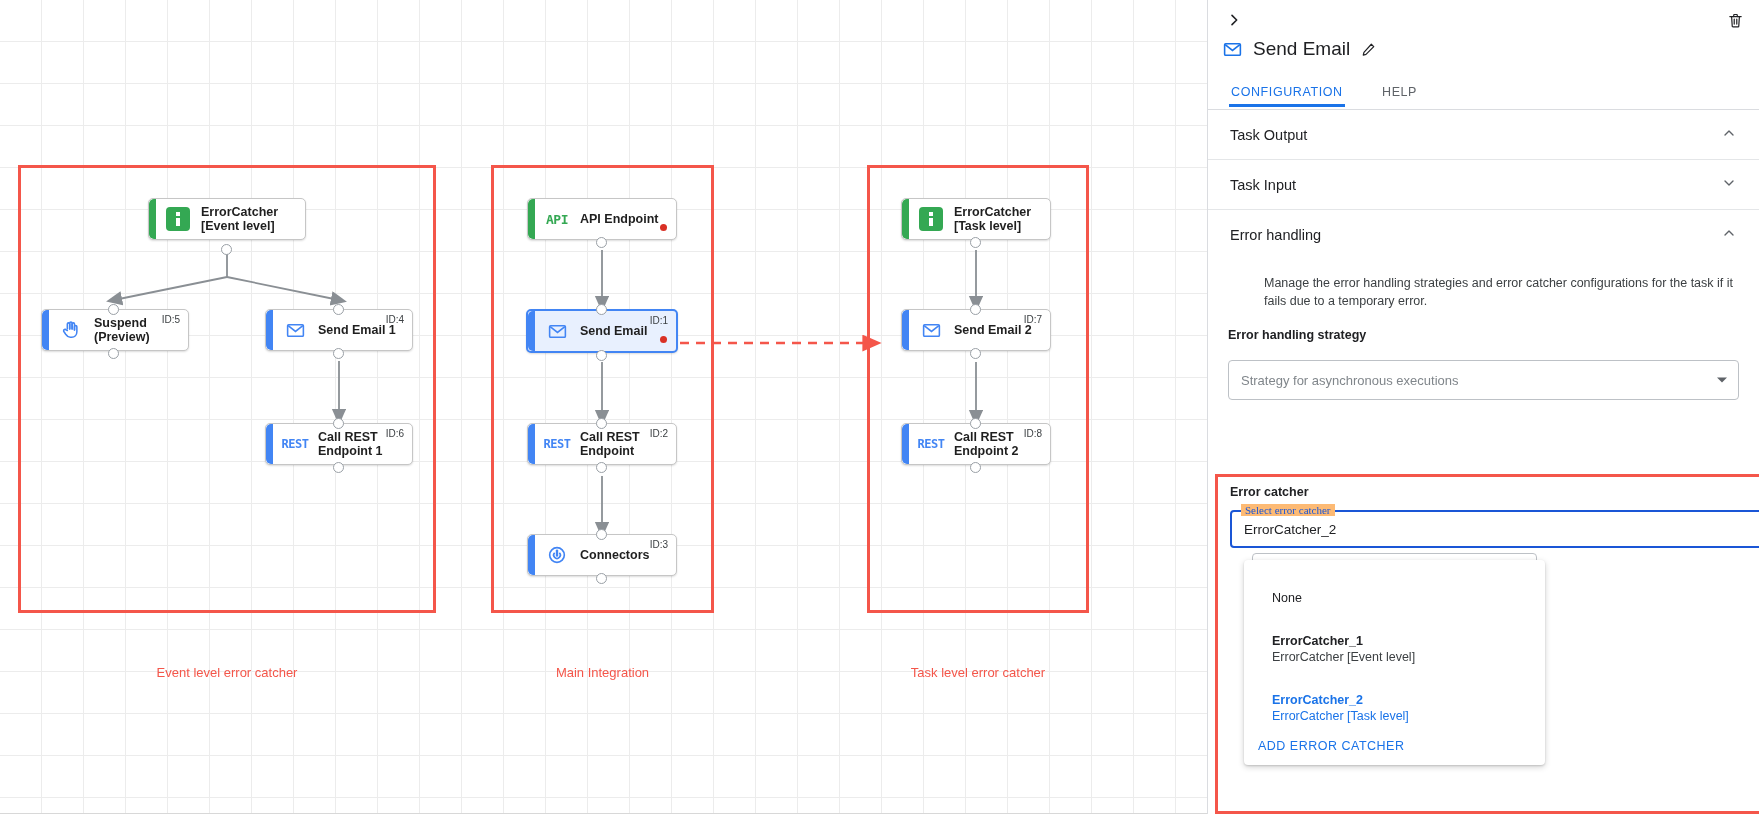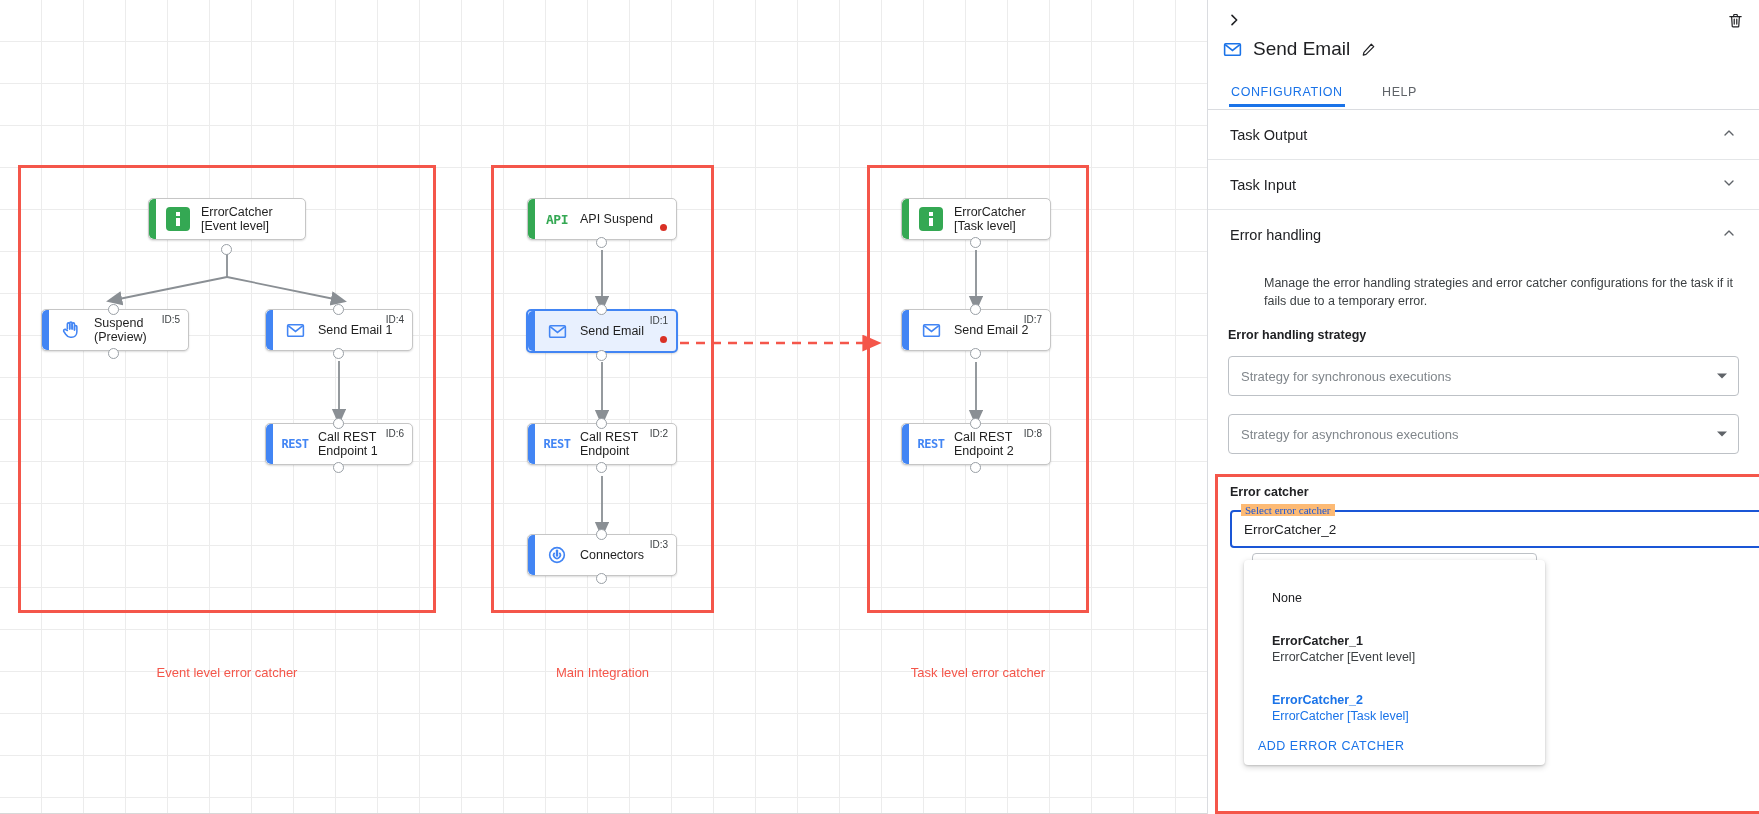--- a/index.html
+++ b/index.html
@@ -61,21 +61,21 @@
     border: 2px solid #4285f4;
   }
   .node .ic {
     position: absolute; left: 16px; top: 50%; transform: translateY(-50%);
     width: 26px; height: 26px;
     display:flex; align-items:center; justify-content:center;
   }
   .node .label {
     position: absolute; left: 52px; top: 50%; transform: translateY(-50%);
     font-size: 12.5px; color: #1f1f1f; line-height: 14px; white-space: pre-line;
-    font-weight: 400;
+    font-weight: 700;
   }
   .node .nid {
     position: absolute; right: 8px; top: 4px;
     font-size: 10px; color: #3c4043;
   }
   .node .errdot {
     position: absolute; right: 9px; bottom: 8px;
     width: 7px; height: 7px; border-radius: 50%; background: #d93025;
   }
 
@@ -299,21 +299,21 @@
       <span class="nid">ID:6</span>
     </div>
     <span class="port" style="left:333px; top:418px;"></span>
     <span class="port" style="left:333px; top:462px;"></span>
 
     <div class="node green" style="left:527px; top:198px; width:150px; height:42px;">
       <span class="accent"></span>
       <span class="ic">
         <span class="api-text">API</span>
       </span>
-      <span class="label">API Suspend</span>
+      <span class="label">API Endpoint</span>
       <span class="errdot"></span>
     </div>
     <span class="port" style="left:596px; top:237px;"></span>
 
     <div class="node blue selected" style="left:526px; top:309px; width:152px; height:44px;">
       <span class="accent"></span>
       <span class="ic">
         <svg width="21" height="21" viewBox="0 0 24 24" fill="none" stroke="#4285f4" stroke-width="1.8">
           <rect x="3" y="5.5" width="18" height="13" rx="1.2"></rect>
           <path d="M3.6 6.4 12 13l8.4-6.6"></path>
@@ -460,24 +460,20 @@
             <path d="M6 15l6-6 6 6"></path>
           </svg>
       </span>
     </div>
 
     <div class="err-body">
       <div class="err-desc">Manage the error handling strategies and error catcher configurations for the task if it fails due to a temporary error.</div>
 
       <div class="err-strategy-label">Error handling strategy</div>
 
-      <div class="mat-select">
-        <span class="val">Strategy for synchronous executions</span>
-        <span class="arrow"></span>
-      </div>
 
       <div class="mat-select" style="margin-top:18px;">
         <span class="val">Strategy for asynchronous executions</span>
         <span class="arrow"></span>
       </div>
     </div>
 
     <div id="err-catcher-box">
       <div class="ec-label">Error catcher</div>
 

